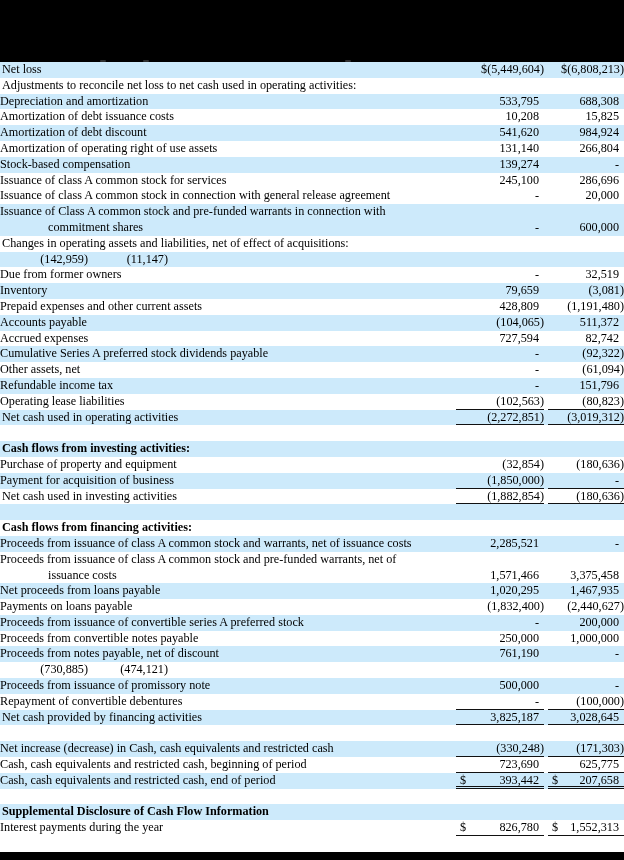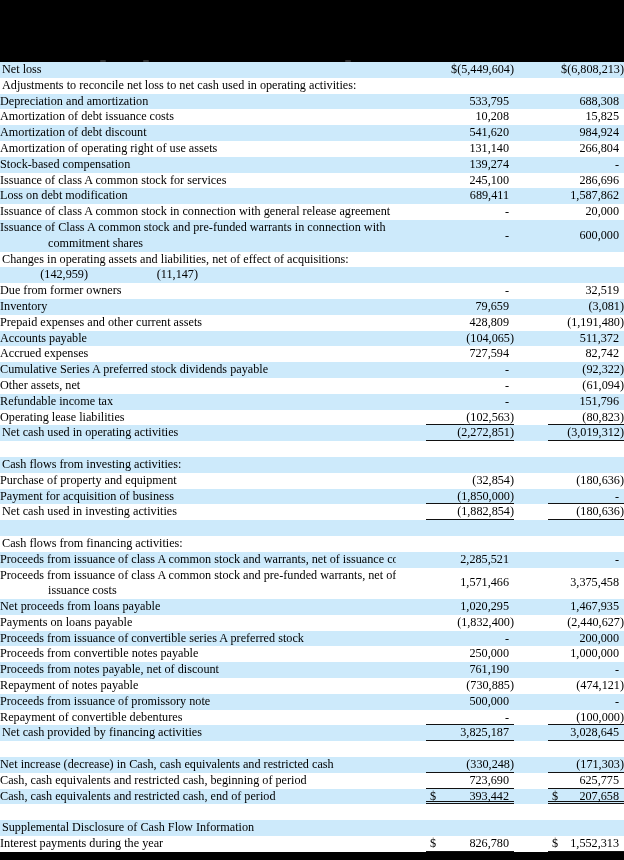--- a/index.html
+++ b/index.html
@@ -14,23 +14,23 @@
   }
   .topbar { position:absolute; top:0; left:0; width:624px; height:62px; background:#000; z-index:2; }
   .botbar { position:absolute; bottom:0; left:0; width:624px; height:8px; background:#000; z-index:2; }
   .remnants { position:absolute; top:60px; left:0; width:624px; height:3px; z-index:3; }
   .remnants i { position:absolute; top:0; width:6px; height:2px; background:#444; opacity:.7; border-radius:1px; }
   .remnants i:nth-child(1){ left:100px; }
   .remnants i:nth-child(2){ left:143px; }
   .remnants i:nth-child(3){ left:345px; }
 
   .rows { position:absolute; top:62px; left:0; width:624px; }
-  .row { display:flex; align-items:center; min-height:15.8px;gap:30px; }
+  .row { display:flex; align-items:flex-end; min-height:15.8px; }
   .row.stripe { background:#cdeafb; }
-  .row.bold { font-weight:normal; }
+  .row.bold { font-weight:bold; }
 
   .lbl { flex:1; min-width:0; overflow:hidden; }
   .line { height:15.8px; line-height:15.6px; white-space:nowrap; overflow:hidden; }
   .ind0 { padding-left:2px; }
   .ind1 { }
   .ind2 { padding-left:48px; }
 
   .val {
     width:88px; flex:0 0 88px;
     height:15.8px; line-height:15.2px;
@@ -104,27 +104,20 @@
         <div class="val pos">139,274</div>
         <div class="val v2 pos">-</div>
       </div>
       <div class="row">
         <div class="lbl">
           <div class="line ind1">Issuance of class A common stock for services</div>
         </div>
         <div class="val pos">245,100</div>
         <div class="val v2 pos">286,696</div>
       </div>
-      <div class="row stripe">
-        <div class="lbl">
-          <div class="line ind1">Loss on debt modification</div>
-        </div>
-        <div class="val pos">689,411</div>
-        <div class="val v2 pos">1,587,862</div>
-      </div>
       <div class="row">
         <div class="lbl">
           <div class="line ind1">Issuance of class A common stock in connection with general release agreement</div>
         </div>
         <div class="val pos">-</div>
         <div class="val v2 pos">20,000</div>
       </div>
       <div class="row stripe">
         <div class="lbl">
           <div class="line ind1">Issuance of Class A common stock and pre-funded warrants in connection with</div>
@@ -307,23 +300,20 @@
         <div class="val v2 pos">1,000,000</div>
       </div>
       <div class="row stripe">
         <div class="lbl">
           <div class="line ind1">Proceeds from notes payable, net of discount</div>
         </div>
         <div class="val pos">761,190</div>
         <div class="val v2 pos">-</div>
       </div>
       <div class="row">
-        <div class="lbl">
-          <div class="line ind1">Repayment of notes payable</div>
-        </div>
         <div class="val">(730,885)</div>
         <div class="val v2">(474,121)</div>
       </div>
       <div class="row stripe">
         <div class="lbl">
           <div class="line ind1">Proceeds from issuance of promissory note</div>
         </div>
         <div class="val pos">500,000</div>
         <div class="val v2 pos">-</div>
       </div>

